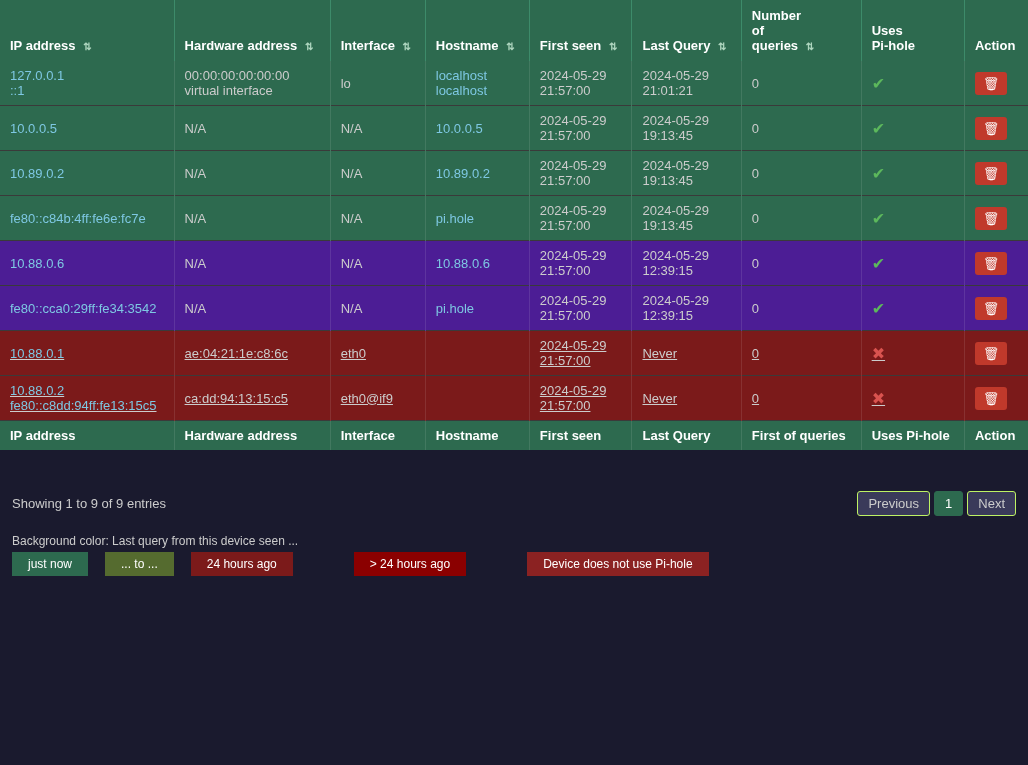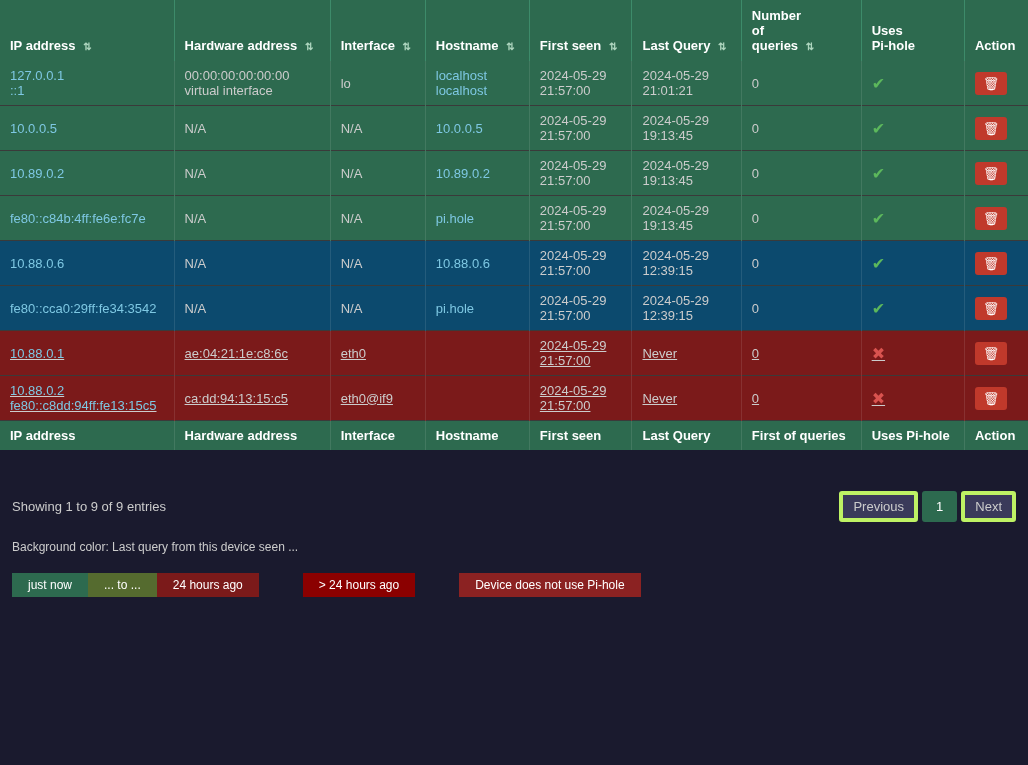--- a/index.html
+++ b/index.html
@@ -39,21 +39,21 @@
       cursor: pointer;
     }
     tbody tr {
       border-bottom: 1px solid #3a3a3a;
       margin-left: 44px;
     }
     tbody tr.row-green {
       background: #2d6a4f;
     }
     tbody tr.row-olive {
-      background: #0c4a6e;
+      background: #4c1d95;
     }
     tbody tr.row-dark-red {
       background: #7b1a1a;
       text-decoration: underline;
     }
     tbody td {
       padding: 7px 10px;
       vertical-align: middle;
       border-right: 1px solid rgba(255,255,255,0.1);
     }
@@ -102,44 +102,44 @@
       color: #ccc;
       font-size: 13px;
     }
     .pagination {
       display: flex;
       align-items: center;
       gap: 4px;
     }
     .page-btn {
       background: #3a3a5a;
-      border: 4px solid #bef264;
+      border: 1px solid #bef264;
       color: #ccc;
       padding: 4px 10px;
       cursor: pointer;
       border-radius: 3px;
       font-size: 13px;
     }
     .page-btn.active {
       background: #2d6a4f;
       color: white;
       border-color: #2d6a4f;
     }
     .legend-bar {
       padding: 8px 12px 6px 12px;
       background: #1a1a2e;
       color: #ccc;
       font-size: 12px;
     }
     .legend-title {
-      margin-bottom: 19px;
+      margin-bottom: 4px;
     }
     .legend-items {
       display: flex;
-      gap: 0;
+      gap: 17px;
     }
     .legend-item {
       display: flex;
       align-items: center;
       padding: 5px 16px;
       font-size: 12px;
       color: #fff;
     }
     .legend-item.green { background: #2d6a4f; }
     .legend-item.olive { background: #556b2f; justify-content: center; }

